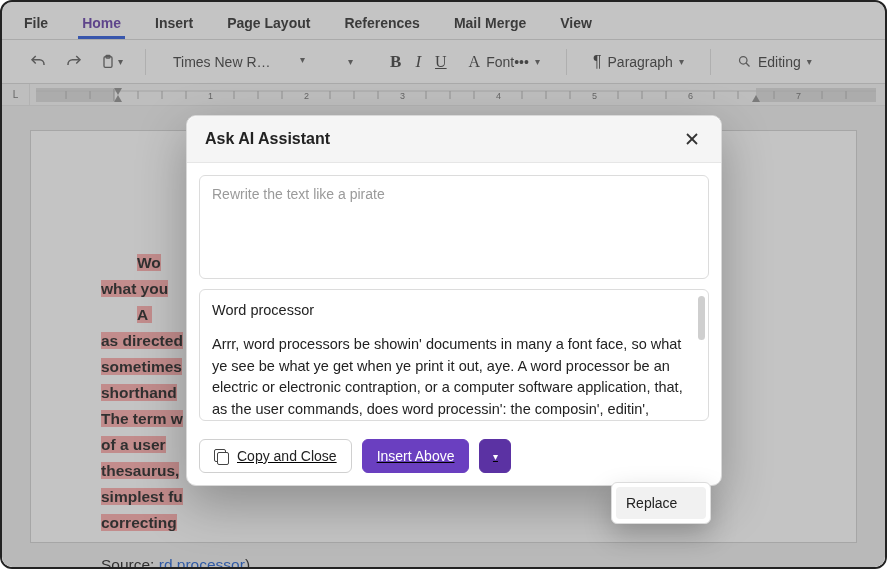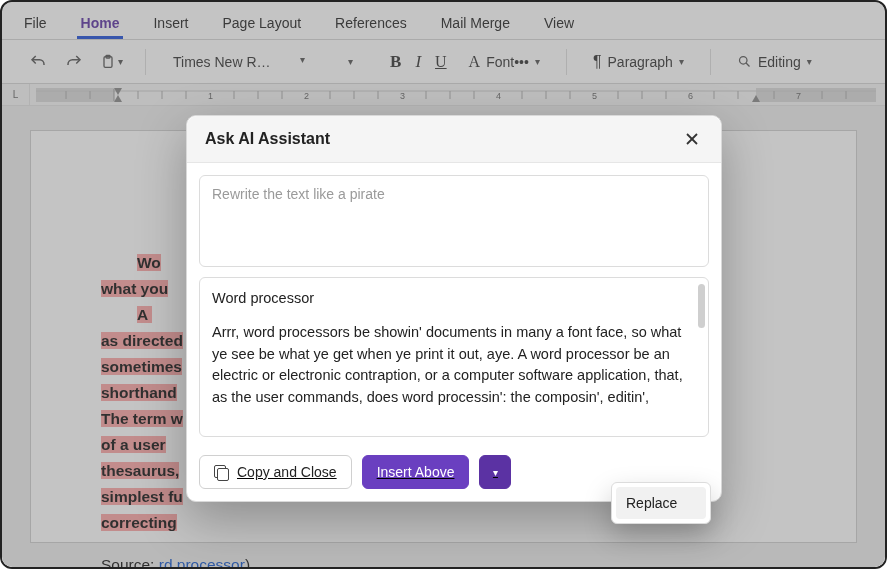--- a/index.html
+++ b/index.html
@@ -3,21 +3,21 @@
 <meta charset="utf-8">
 <style>
   * { box-sizing: border-box; margin: 0; padding: 0; font-family: -apple-system, Helvetica, Arial, sans-serif; }
   html, body { width: 887px; height: 569px; overflow: hidden; }
   body { background: #fff; border: 2px solid #222; border-radius: 12px; position: relative; }
 
   .dim-overlay { position:absolute; inset:0; background: rgba(100,100,100,0.38); z-index: 20; pointer-events:none; border-radius:10px;}
 
   
   .menubar { display:flex; align-items:flex-end; gap:26px; padding: 0 18px; height: 38px; border-bottom: 1px solid #d6d6d6; font-size: 14px; color:#222; position:relative; z-index:1;}
-  .menubar .tab { padding: 10px 4px 8px; cursor:pointer; }
+  .menubar .tab { padding: 10px 4px 8px; cursor:pointer;font-weight:bold; }
   .menubar .tab.active { color:#5b32a3; font-weight:600; border-bottom:3px solid #1d4ed8; padding-bottom:5px;}
 
   
   .toolbar { display:flex; align-items:center; height:44px; padding:0 12px; gap:8px; border-bottom:1px solid #d6d6d6; font-size:14px; color:#333; position:relative; z-index:1;}
   .tool-group { display:flex; align-items:center; gap:8px; padding:0 10px; }
   .divider { width:1px; height:26px; background:#ddd; }
   .icon-btn { width:28px; height:28px; display:flex; align-items:center; justify-content:center; border-radius:4px; color:#555;}
   .font-box { display:flex; align-items:flex-start; gap:10px; border:1px solid transparent; padding:4px 8px; border-radius:4px; min-width:150px; justify-content:space-between;}
   .caret { font-size:10px; color:#555; }
   .toolbar-label { display:flex; align-items:center; gap:6px; padding:4px 8px;}
@@ -37,24 +37,24 @@
   .source { text-align:center; margin-top:18px; }
   .source a { color:#1155cc; text-decoration:underline;}
 
   
   .modal { position:absolute; left:184px; top:113px; width:536px; background:#fff; border:1px solid #d9d9d9; border-radius:10px; box-shadow:0 18px 50px rgba(0,0,0,0.28); z-index:30; }
   .modal-header { display:flex; align-items:center; justify-content:space-between; padding:12px 18px; border-bottom:1px solid #e6e6e6; background:#f5f5f5; border-radius:10px 10px 0 0;}
   .modal-title { font-size:16px; font-weight:600; color:#222;}
   .close-x { width:22px; height:22px; display:flex; align-items:center; justify-content:center; color:#333; font-size:16px; cursor:pointer;}
 
   .modal-body { padding:12px; display:flex; flex-direction:column; gap:10px;}
-  .prompt-area { width:100%; height:92px; border:1px solid #dcdcdc; border-radius:6px; padding:10px 12px; font-size:14px; color:#333; resize:none; outline:none;}
+  .prompt-area { width:100%; height:104px; border:1px solid #dcdcdc; border-radius:6px; padding:10px 12px; font-size:14px; color:#333; resize:none; outline:none;}
   .prompt-area::placeholder { color:#9a9a9a; }
 
-  .response-box { border:1px solid #dcdcdc; border-radius:6px; padding:10px 12px 10px 12px; font-size:14.5px; color:#222; line-height:1.5; height:160px; overflow:hidden; position:relative;}
+  .response-box { border:1px solid #dcdcdc; border-radius:6px; padding:10px 12px 10px 12px; font-size:14.5px; color:#222; line-height:1.5; height:132px; overflow:hidden; position:relative;}
   .response-box .scrollbar { position:absolute; right:3px; top:6px; width:7px; height:44px; background:#cfcfcf; border-radius:4px;}
   .response-box p { margin-bottom:12px; font-family:-apple-system, Arial, sans-serif;}
 
   .modal-footer { display:flex; gap:10px; padding:6px 12px 12px;text-decoration:underline;}
   .btn { display:flex; align-items:center; gap:8px; padding:8px 14px; border-radius:6px; font-size:14px; cursor:pointer; border:1px solid #d0d0d0; background:#fff; color:#222;}
   .btn-primary { background:#6a3fc0; border:1px solid #6a3fc0; color:#fff; font-weight:500;}
   .split-drop { background:#5b32a3; border:1px solid #5b32a3; color:#fff; width:32px; justify-content:center; padding:8px 0;}
   .copy-icon { width:15px; height:15px; position:relative; }
   .copy-icon::before, .copy-icon::after { content:""; position:absolute; border:1.5px solid #444; border-radius:2px; width:10px; height:11px;}
   .copy-icon::before { left:0; top:0;}

